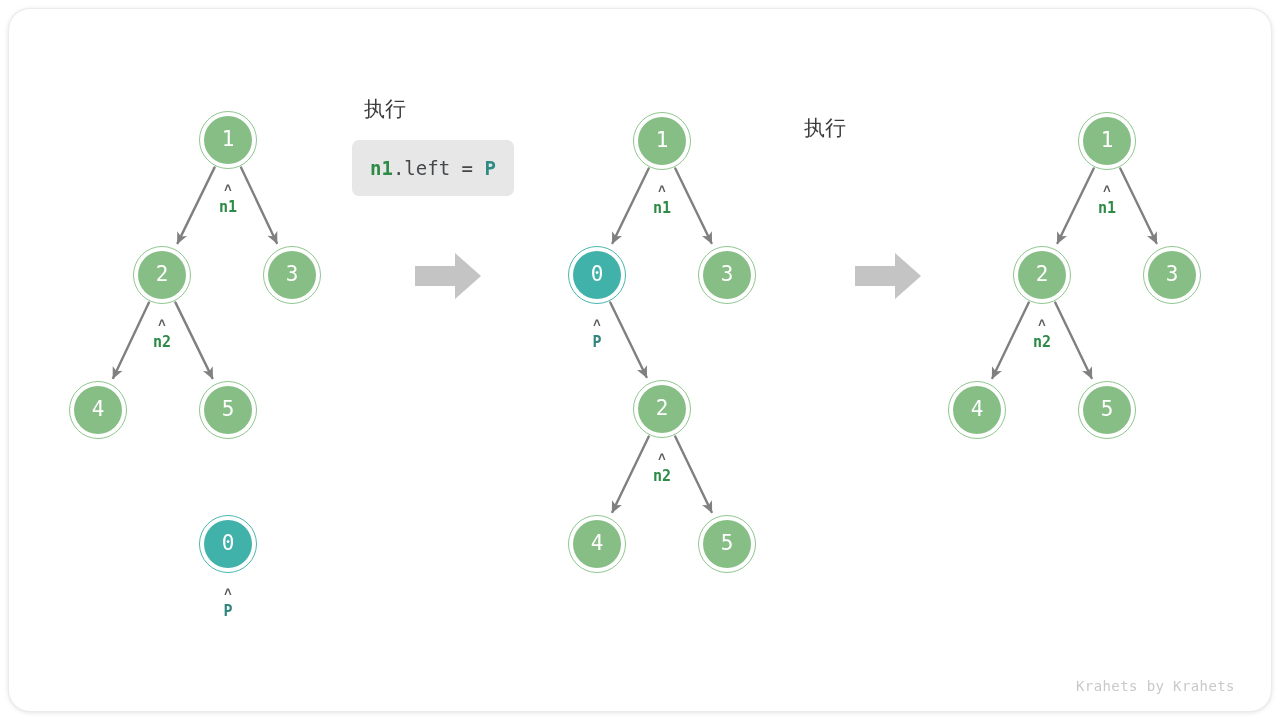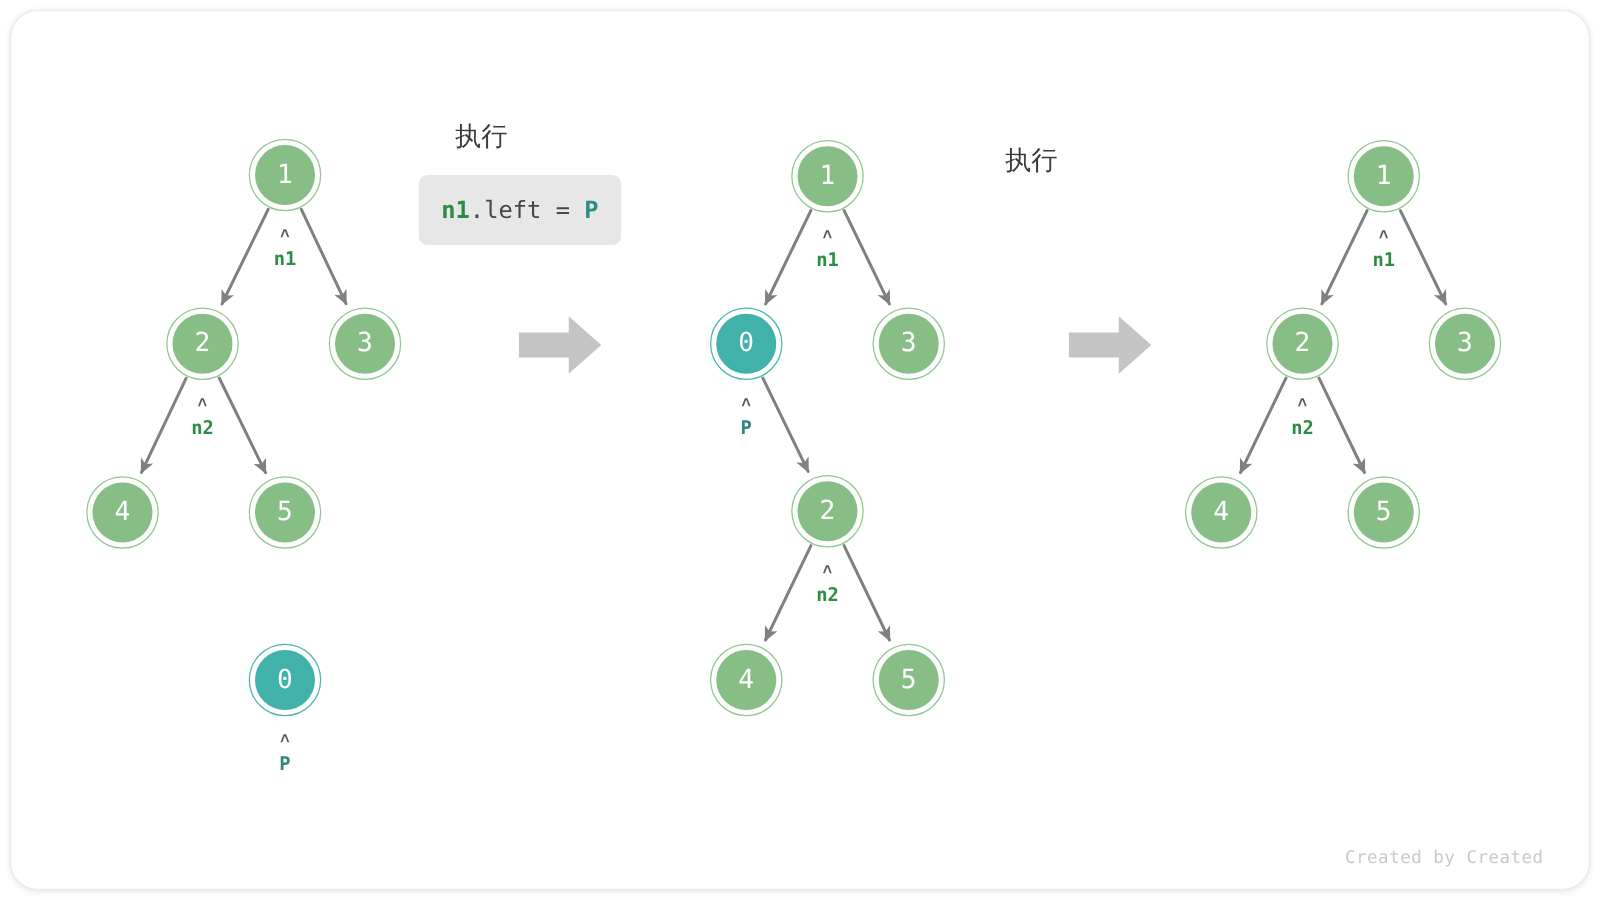--- a/index.html
+++ b/index.html
@@ -233,30 +233,30 @@
         <div class="plabel green-l" style="left: 122px; top: 318px; width: 80px;"><span class="caret">˄</span><span class="name">n2</span></div>
         <div class="plabel teal-l" style="left: 188px; top: 587px; width: 80px;"><span class="caret">˄</span><span class="name">P</span></div>
         <div class="plabel green-l" style="left: 622px; top: 184px; width: 80px;"><span class="caret">˄</span><span class="name">n1</span></div>
         <div class="plabel teal-l" style="left: 557px; top: 318px; width: 80px;"><span class="caret">˄</span><span class="name">P</span></div>
         <div class="plabel green-l" style="left: 622px; top: 452px; width: 80px;"><span class="caret">˄</span><span class="name">n2</span></div>
         <div class="plabel green-l" style="left: 1067px; top: 184px; width: 80px;"><span class="caret">˄</span><span class="name">n1</span></div>
         <div class="plabel green-l" style="left: 1002px; top: 318px; width: 80px;"><span class="caret">˄</span><span class="name">n2</span></div>
       </div>
 
     <div class="step-title" style="left:364px; top:99px;">执行</div>
-    <div class="code-box" id="code-box-1" style="left:335px; top:140px;"><div><span class="v-green">n1</span><span class="op">.left = </span><span class="v-teal">P</span></div></div>
+    <div class="code-box" id="code-box-1" style="left:352px; top:140px;"><div><span class="v-green">n1</span><span class="op">.left = </span><span class="v-teal">P</span></div></div>
 
     <div class="step-title" style="left:804px; top:118px;">执行</div>
 
     <div class="big-arrow" style="left:415px; top:253px;">
       <svg width="66" height="46" viewBox="0 0 66 46" xmlns="http://www.w3.org/2000/svg">
         <path d="M0 13 H40 V0 L66 23 L40 46 V33 H0 Z" fill="#C4C4C4"></path>
       </svg>
     </div>
     <div class="big-arrow" style="left:855px; top:253px;">
       <svg width="66" height="46" viewBox="0 0 66 46" xmlns="http://www.w3.org/2000/svg">
         <path d="M0 13 H40 V0 L66 23 L40 46 V33 H0 Z" fill="#C4C4C4"></path>
       </svg>
     </div>
 
-    <div class="watermark" style="left:1076px; top:678px;">Created by Created</div>
+    <div class="watermark" style="left:1076px; top:678px;">Krahets by Krahets</div>
   </div>
 </div>
 
 </body></html>

